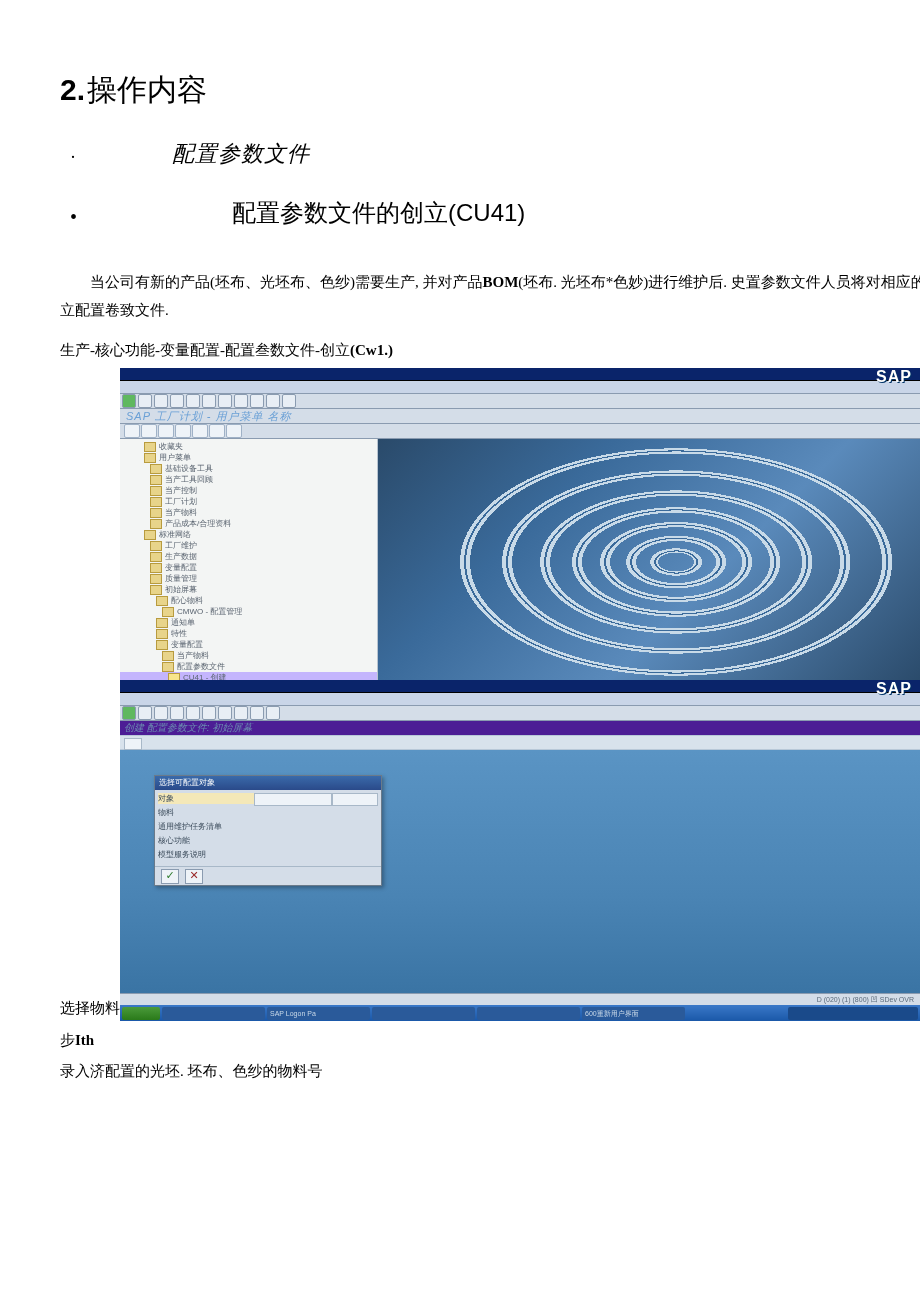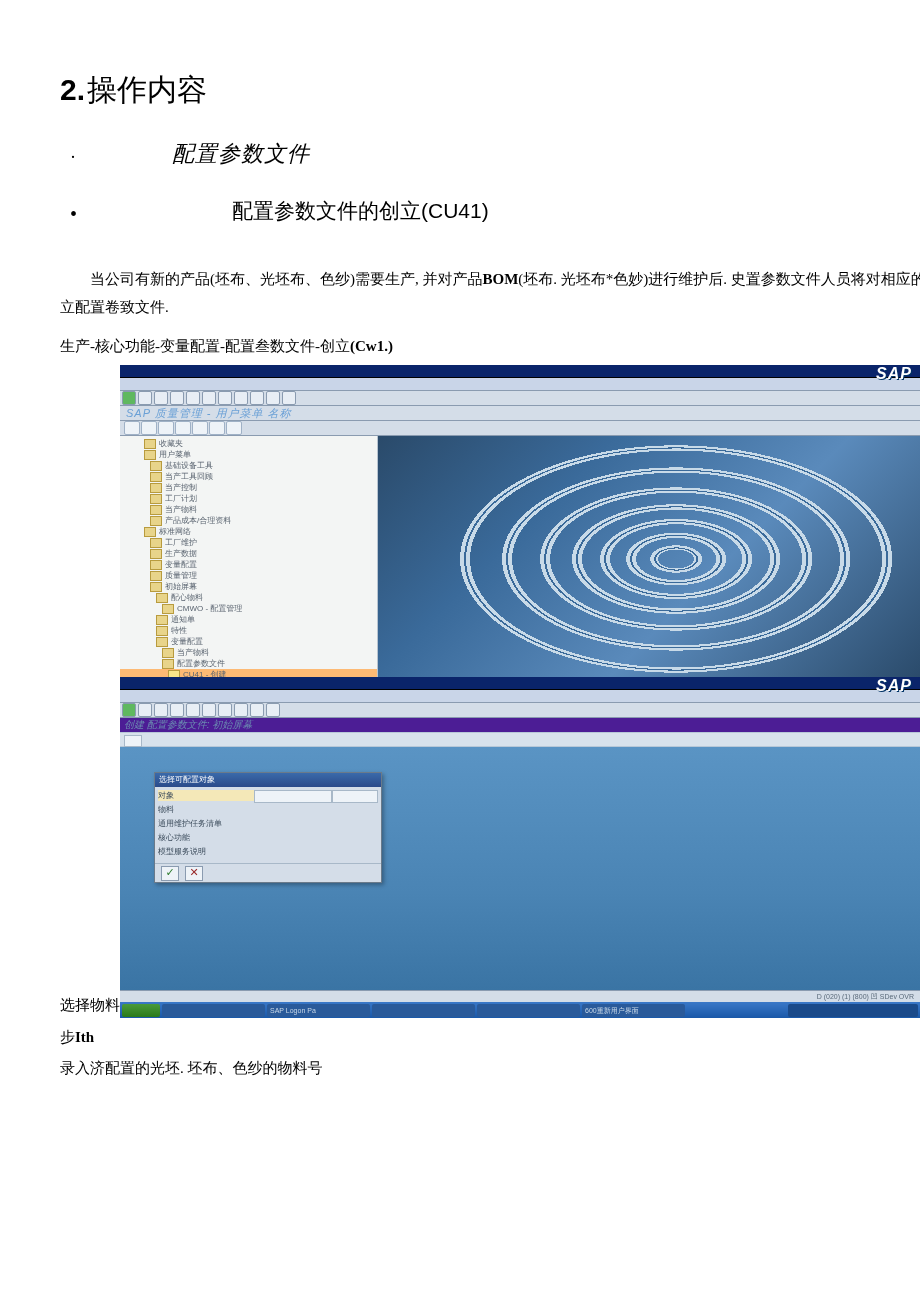--- a/index.html
+++ b/index.html
@@ -4,46 +4,46 @@
 <style>
   body{margin:0;background:#fff;font-family:"SimSun","Songti SC",serif;color:#000}
   .page{width:920px;margin:0 auto;padding:70px 60px 40px}
   .h1{font-size:30px;margin-bottom:28px}
   .h1 .num{font-family:Arial,sans-serif;font-weight:700;margin-right:2px}
   .h2row{margin-left:10px;margin-bottom:28px}
   .dot{font-size:18px;vertical-align:middle;display:inline-block;width:18px}
   .h2txt{font-style:italic;font-size:22px;letter-spacing:1px;margin-left:80px}
   .h3row{margin-left:10px;margin-bottom:40px}
   .bullet{font-size:20px;vertical-align:middle;display:inline-block;width:18px}
-  .h3txt{font-size:21px;margin-left:140px;font-family:"Microsoft YaHei","SimSun",sans-serif}
+  .h3txt{font-size:24px;margin-left:140px;font-family:"Microsoft YaHei","SimSun",sans-serif}
   .body{font-size:15px;line-height:1.85}
   .p1{text-indent:2em;margin-bottom:12px}
   .p2{margin-bottom:4px}
   .b{font-weight:700}
 
   .shot{position:relative;width:800px;margin:0 auto 4px;font-family:Arial,sans-serif}
 
   
   .shot1{height:308px}
   .winbar{height:12px;background:#0a246a;border-bottom:1px solid #000;position:relative}
-  .saplogo{position:absolute;right:8px;top:0;font-weight:700;font-style:italic;color:#fff;font-size:16px;letter-spacing:1px;text-shadow:1px 1px 0 #003366}
+  .saplogo{position:absolute;right:8px;top:0;font-weight:700;color:#fff;font-size:16px;letter-spacing:1px;text-shadow:1px 1px 0 #003366}
   .menubar{height:12px;background:#c9d5e8;border-bottom:1px solid #8a9bb0}
   .tb{height:14px;background:#d4dde8;border-bottom:1px solid #8a9bb0;display:flex;align-items:center;padding-left:2px;gap:2px}
   .tbico{width:12px;height:12px;background:#e8eef5;border:1px solid #8a9bb0;border-radius:2px}
   .tbico.g{background:#5fb85f}
   .tbtxt{color:#6aa0d6;font-style:italic;font-size:11px;margin-left:4px;letter-spacing:1px}
   .tb2{height:14px;background:#d4dde8;border-bottom:1px solid #8a9bb0;display:flex;align-items:center;padding-left:4px;gap:1px}
   .mini{width:14px;height:12px;background:#eef3f8;border:1px solid #9fb1c6;border-radius:2px}
   .split{display:flex;height:246px}
   .tree{width:257px;background:#f3f5f4;border-right:1px solid #b8c4d0;overflow:hidden;padding-top:2px}
   .tnode{display:flex;align-items:center;height:11px;font-size:8px;color:#5a6470;white-space:nowrap}
   .tind{display:inline-block}
   .ticon{width:10px;height:8px;background:#e8d48a;border:1px solid #b89b3e;margin-right:3px}
   .ticon.sel{background:#f8e58a}
-  .tnode.hl{background:#fdba74}
+  .tnode.hl{background:#c4b5fd}
   .ripple{flex:1;background:
     radial-gradient(ellipse 380px 200px at 55% 50%,transparent 0,transparent 20px,#3a6a9a 20px,#3a6a9a 22px,transparent 22px,transparent 44px,#3a6a9a 44px,#3a6a9a 46px,transparent 46px,transparent 70px,#3a6a9a 70px,#3a6a9a 72px,transparent 72px,transparent 98px,#3a6a9a 98px,#3a6a9a 100px,transparent 100px,transparent 130px,#3a6a9a 130px,#3a6a9a 132px,transparent 132px,transparent 168px,#3a6a9a 168px,#3a6a9a 170px,transparent 170px,transparent 210px,#3a6a9a 210px,#3a6a9a 212px,transparent 212px),
     radial-gradient(ellipse 380px 200px at 55% 50%,transparent 0,transparent 18px,#c8dae8 18px,#c8dae8 26px,transparent 26px,transparent 40px,#c8dae8 40px,#c8dae8 50px,transparent 50px,transparent 66px,#c8dae8 66px,#c8dae8 76px,transparent 76px,transparent 94px,#c8dae8 94px,#c8dae8 104px,transparent 104px,transparent 126px,#c8dae8 126px,#c8dae8 136px,transparent 136px,transparent 164px,#c8dae8 164px,#c8dae8 174px,transparent 174px,transparent 206px,#c8dae8 206px,#c8dae8 216px,transparent 216px),
     linear-gradient(135deg,#2a4a6a,#3a6a9a 30%,#5a8abb 60%,#2a4a6a)}
   .statusbar{height:11px;background:#d4dde8;border-top:1px solid #8a9bb0;font-size:7px;color:#5a6a7a;text-align:right;padding-right:6px;line-height:11px}
   .taskbar{height:16px;background:linear-gradient(#3a78c8,#1a58a8);display:flex;align-items:center;gap:2px;padding:0 2px}
   .start{width:38px;height:13px;background:linear-gradient(#4a9a3a,#2a7a1a);border-radius:2px}
   .task{width:100px;height:13px;background:#2a5a9a;border-radius:2px;font-size:7px;color:#c8d8e8;line-height:13px;padding-left:3px;overflow:hidden}
   .tray{margin-left:auto;width:130px;height:13px;background:#1a4a8a;border-radius:2px}
 
@@ -104,21 +104,21 @@
       <div class="tbico"></div>
       <div class="tbico"></div>
       <div class="tbico"></div>
       <div class="tbico"></div>
       <div class="tbico"></div>
       <div class="tbico"></div>
       <div class="tbico"></div>
       <div class="tbico"></div>
     </div>
     <div class="tb">
-      <span class="tbtxt">SAP 质量管理 - 用户菜单 名称</span>
+      <span class="tbtxt">SAP 工厂计划 - 用户菜单 名称</span>
     </div>
     <div class="tb2">
       <div class="mini"></div>
       <div class="mini"></div>
       <div class="mini"></div>
       <div class="mini"></div>
       <div class="mini"></div>
       <div class="mini"></div>
       <div class="mini"></div>
     </div>

